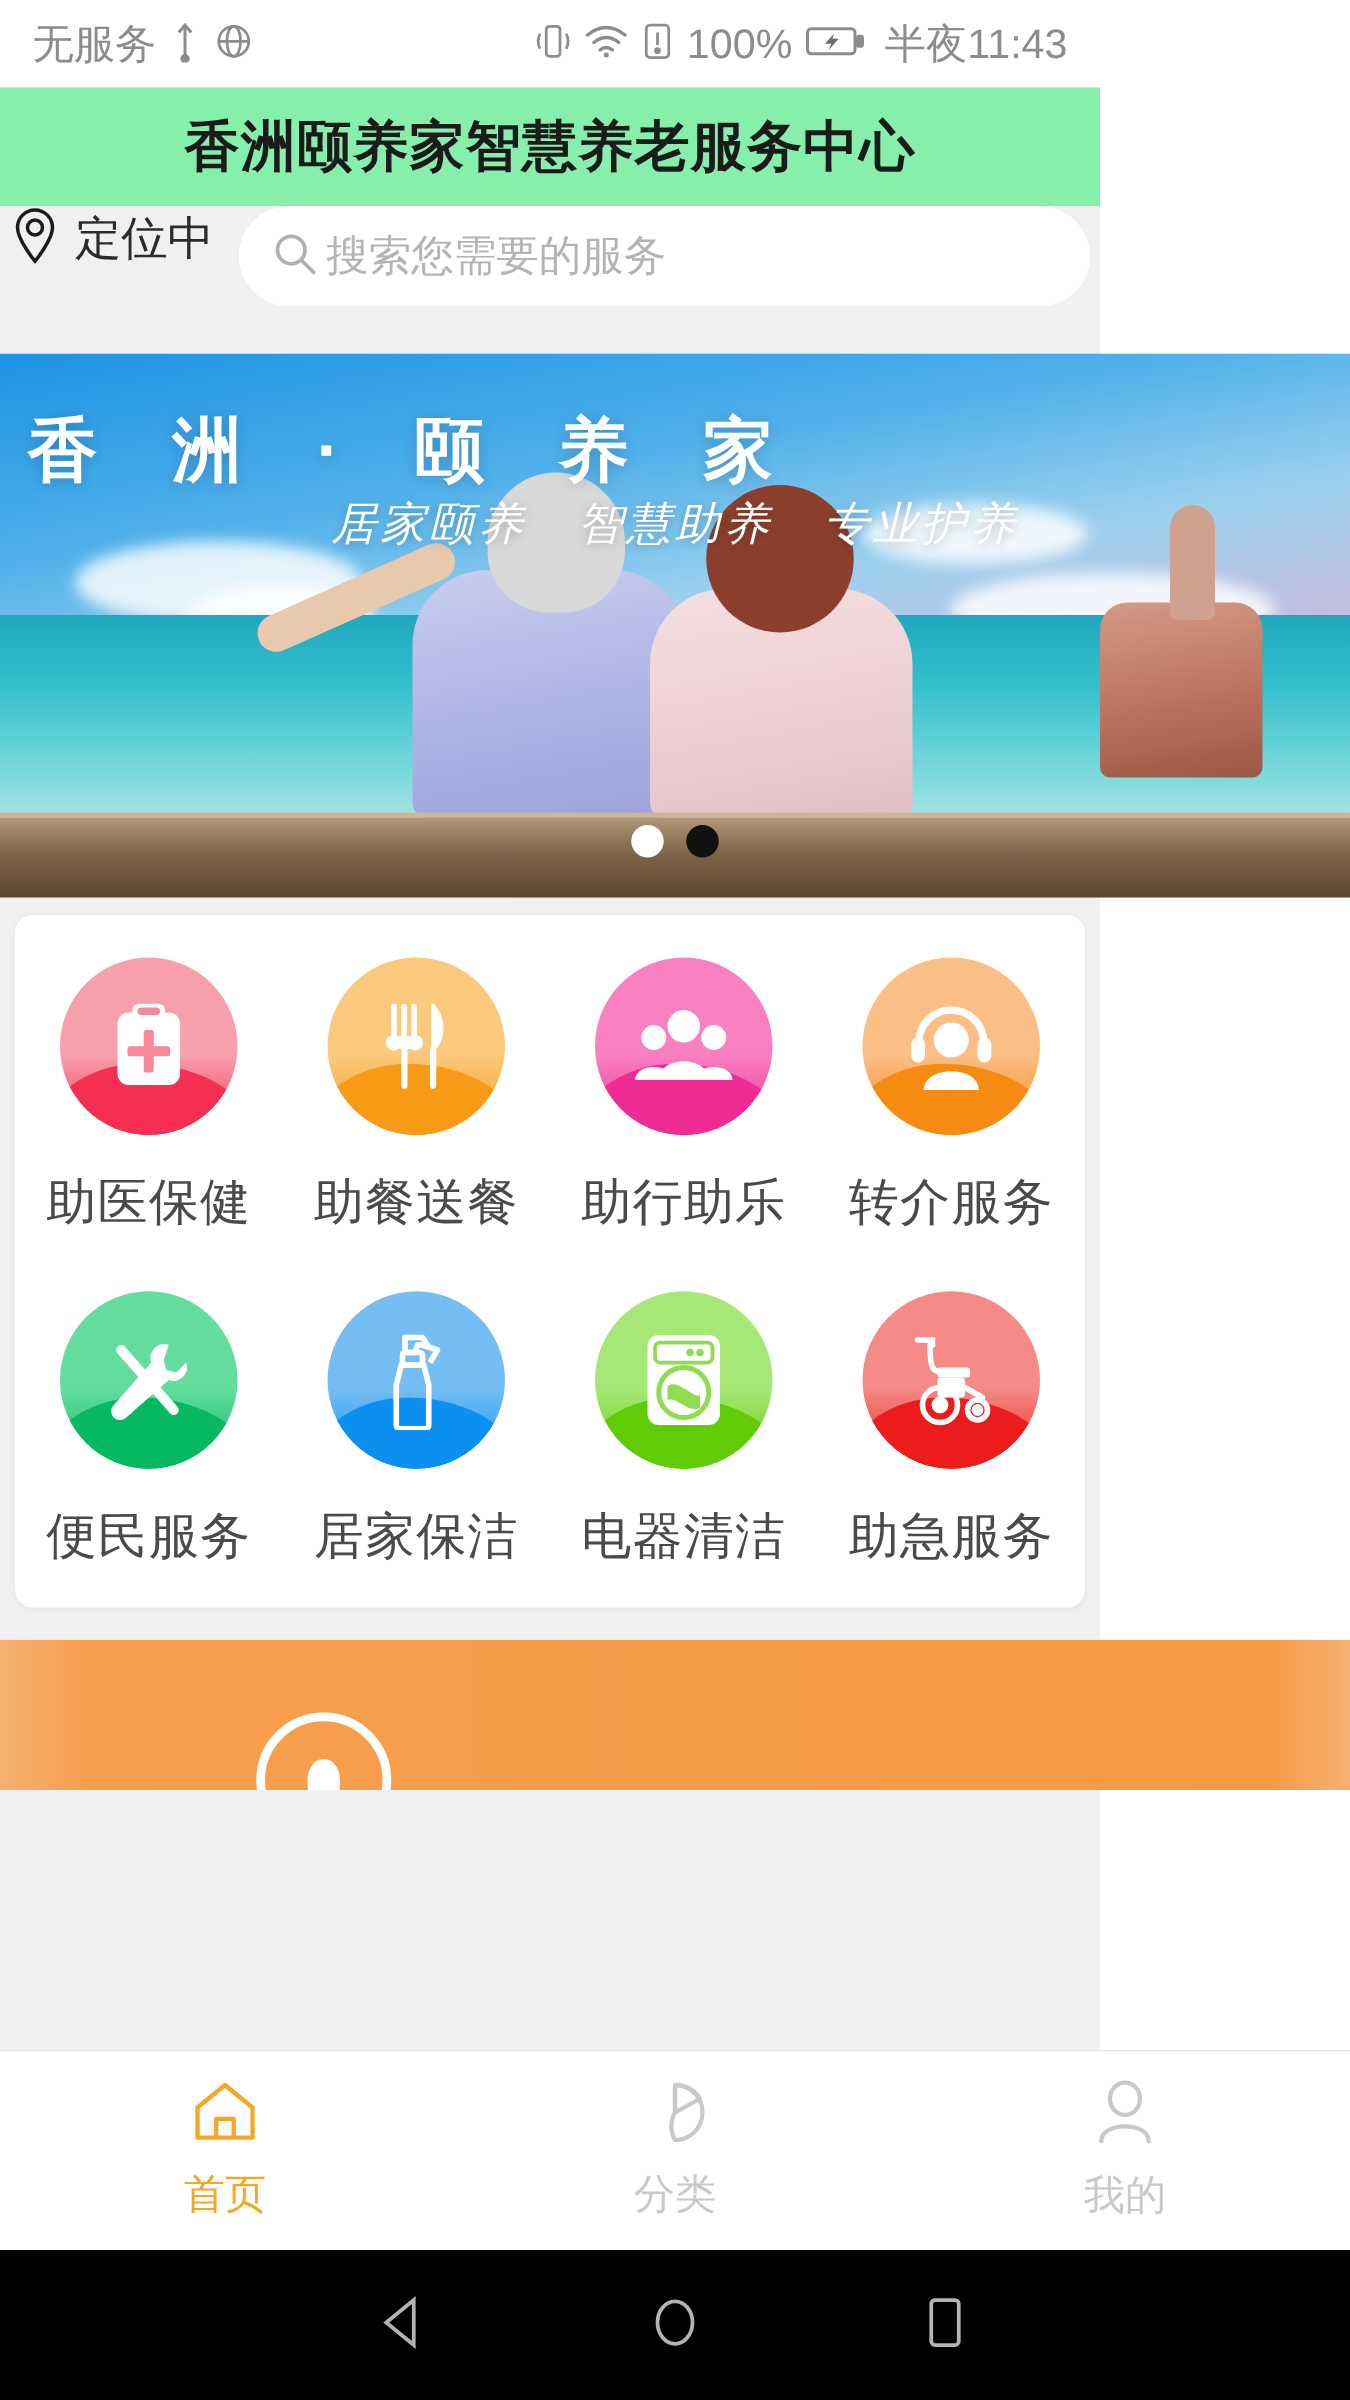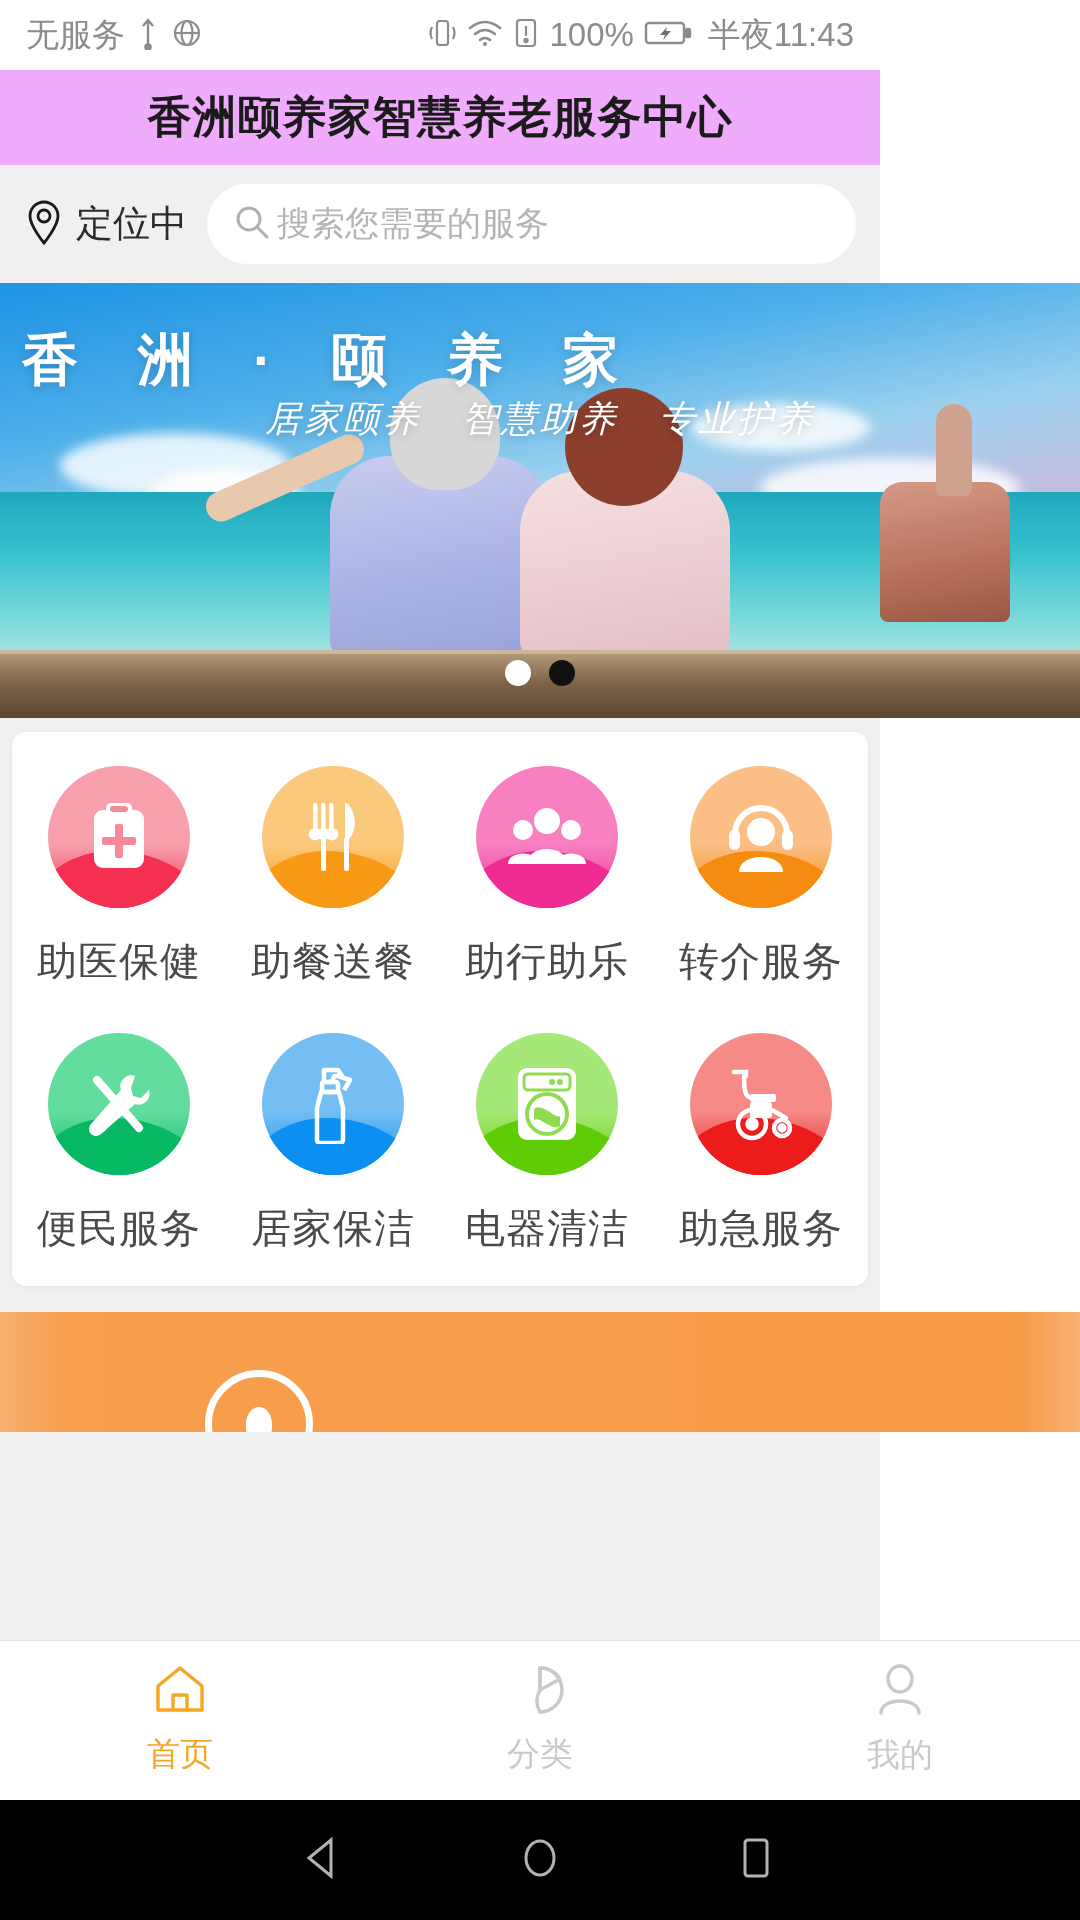--- a/index.html
+++ b/index.html
@@ -18,29 +18,29 @@
     padding: 0 26px; color: #8a8a8a;
   }
   .sb-left, .sb-right { display: flex; align-items: center; gap: 10px; }
   .sb-text { font-size: 33px; color: #8c8c8c; letter-spacing: 0px; }
   .sb-time { font-size: 33px; color: #8c8c8c; margin-left: 6px; }
   .sb-pct { font-size: 33px; color: #8c8c8c; }
   .ic { display: inline-block; }
 
   
   .titlebar {
-    height: 95px; background: #f0abfc;
+    height: 95px; background: #86efac;
     display: flex; align-items: center; justify-content: center; text-align: center;
   }
   .title-text { font-size: 44px; font-weight: bold; color: #1b1b1b; letter-spacing: 1px; }
 
   
   .searchrow {
     height: 118px; background: #f0f0f0;
-    display: flex; align-items: center; padding: 0 24px;
+    display: flex; align-items: flex-start; padding: 0 8px;
   }
   .loc { display: flex; align-items: center; gap: 12px; flex: 0 0 auto; padding-right: 14px; }
   .loc-text { font-size: 37px; color: #2b2b2b; font-weight: 500; }
   .searchbox {
     flex: 1; height: 80px; background: #ffffff; border-radius: 40px;
     display: flex; align-items: center; padding: 0 26px; gap: 6px; margin-left: 6px;
   }
   .search-ph { font-size: 34px; color: #b4b4b4; }
 
   

